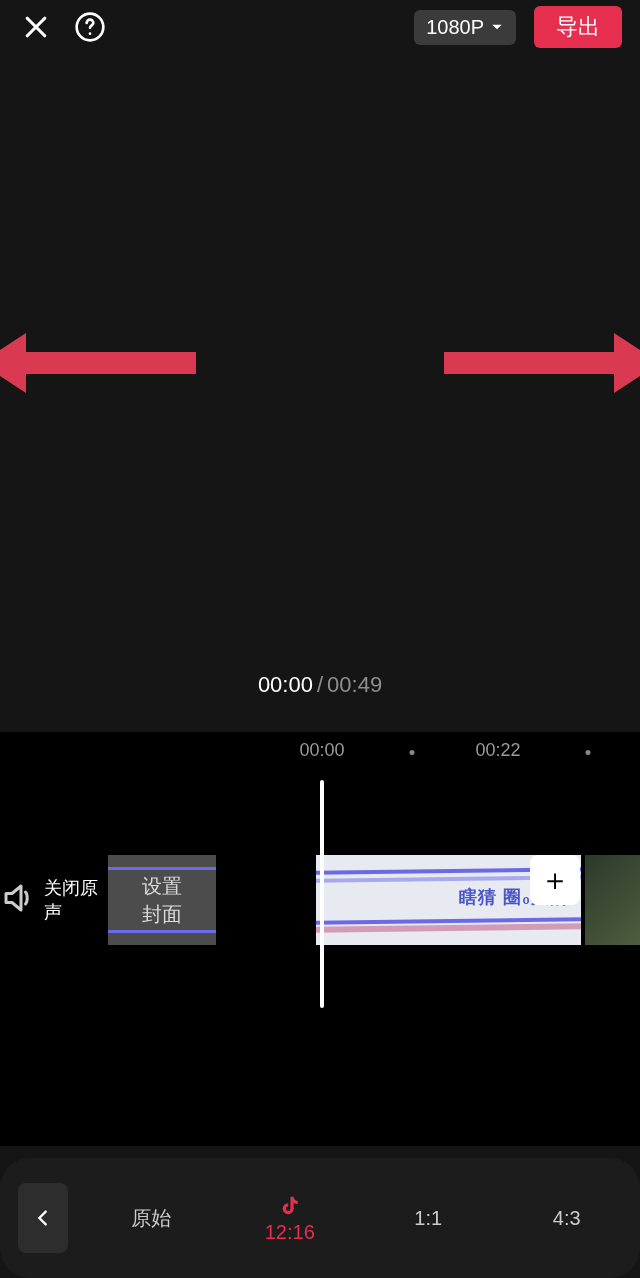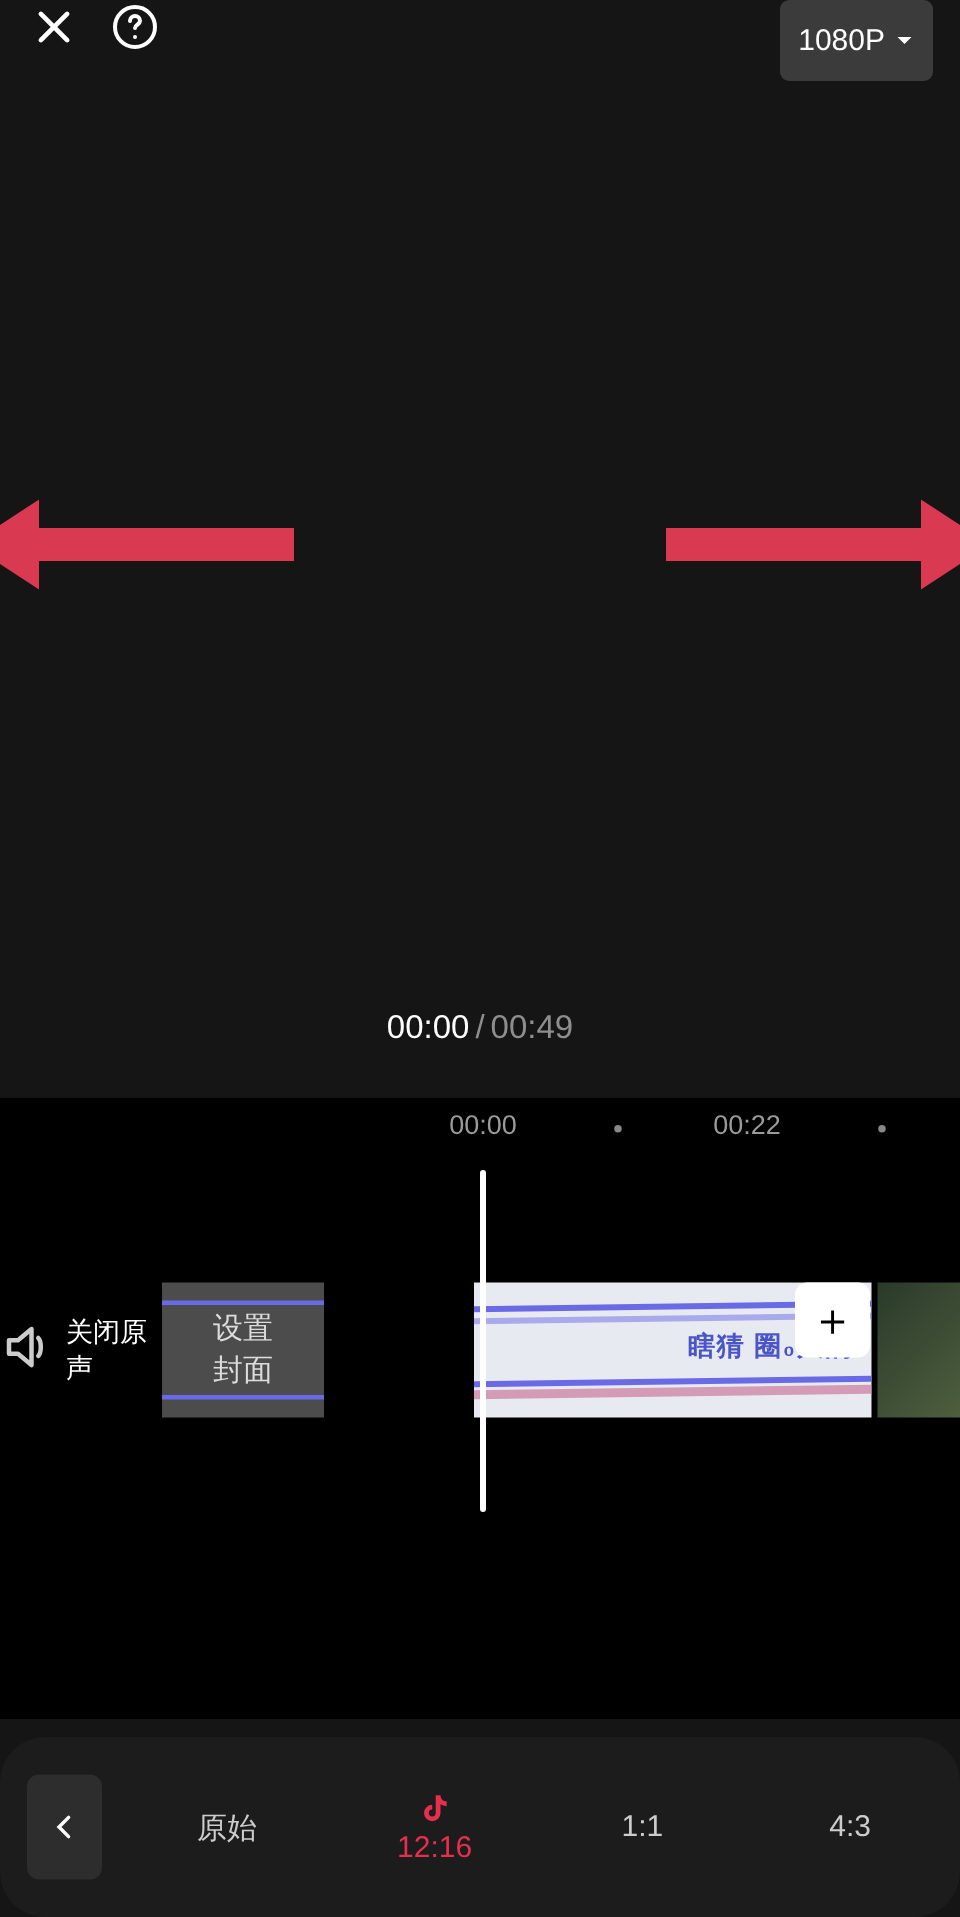--- a/index.html
+++ b/index.html
@@ -10,20 +10,21 @@
     font-family: -apple-system, "Helvetica Neue", Arial, sans-serif;
     color: #fff;
     overflow: hidden;
     position: relative;
   }
 
   
   .topbar {
     height: 54px;
     display: flex;
+    align-items: center;
     padding: 0 18px;
     gap: 18px;
   }
   .topbar .spacer { flex: 1; }
   .icon-btn {
     width: 36px; height: 36px;
     display: flex; align-items: center; justify-content: center;
   }
   .res-btn {
     background: #3b3b3b;
@@ -262,20 +263,23 @@
         <path d="M9.5 9a2.5 2.5 0 0 1 5 0c0 1.6-2.5 2-2.5 3.5" stroke-linecap="round"></path>
         <circle cx="12" cy="17" r="1" fill="#fff" stroke="none"></circle>
       </svg>
   </div>
   <div class="spacer"></div>
   <div class="res-btn">
     <span>1080P</span>
     <svg width="14" height="14" viewBox="0 0 24 24" fill="#fff">
         <path d="M4 8l8 8 8-8z"></path>
       </svg>
+  </div>
+  <div class="export-btn">
+    <span>导出</span>
   </div>
 </div>
 
 <div class="preview-wrap">
   <div class="annot-arrow left">
     <div class="head"></div>
       <div class="shaft"></div>
   </div>
   <div class="annot-arrow right">
     <div class="head"></div>

